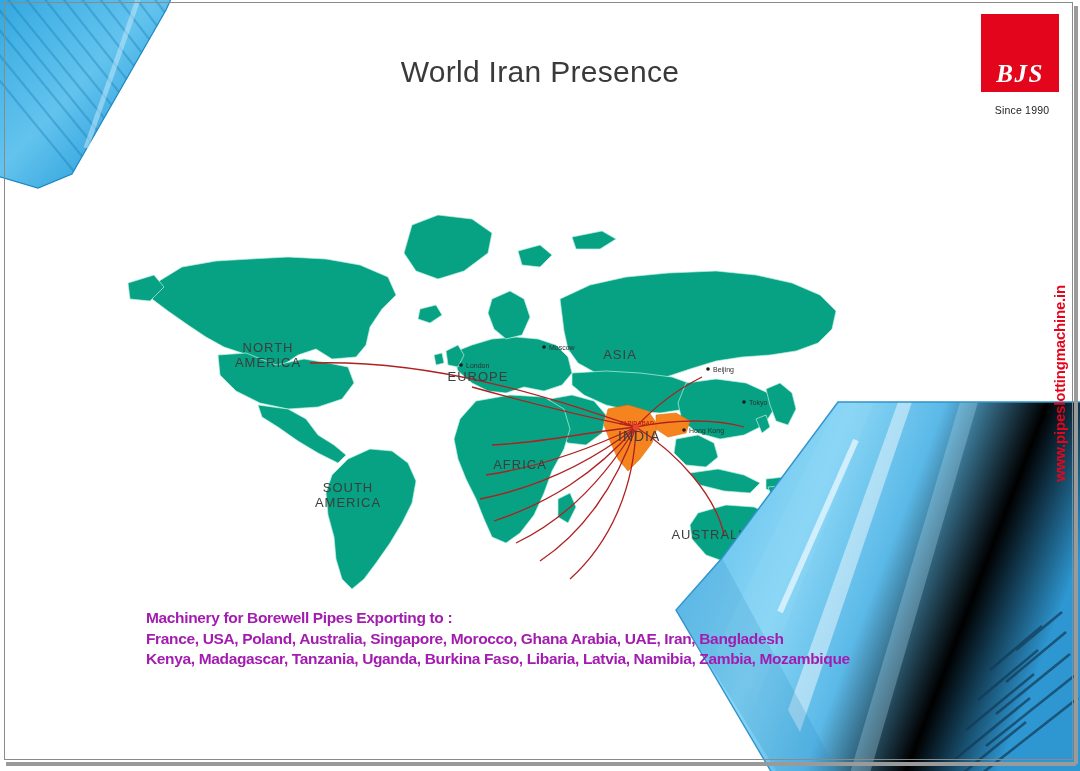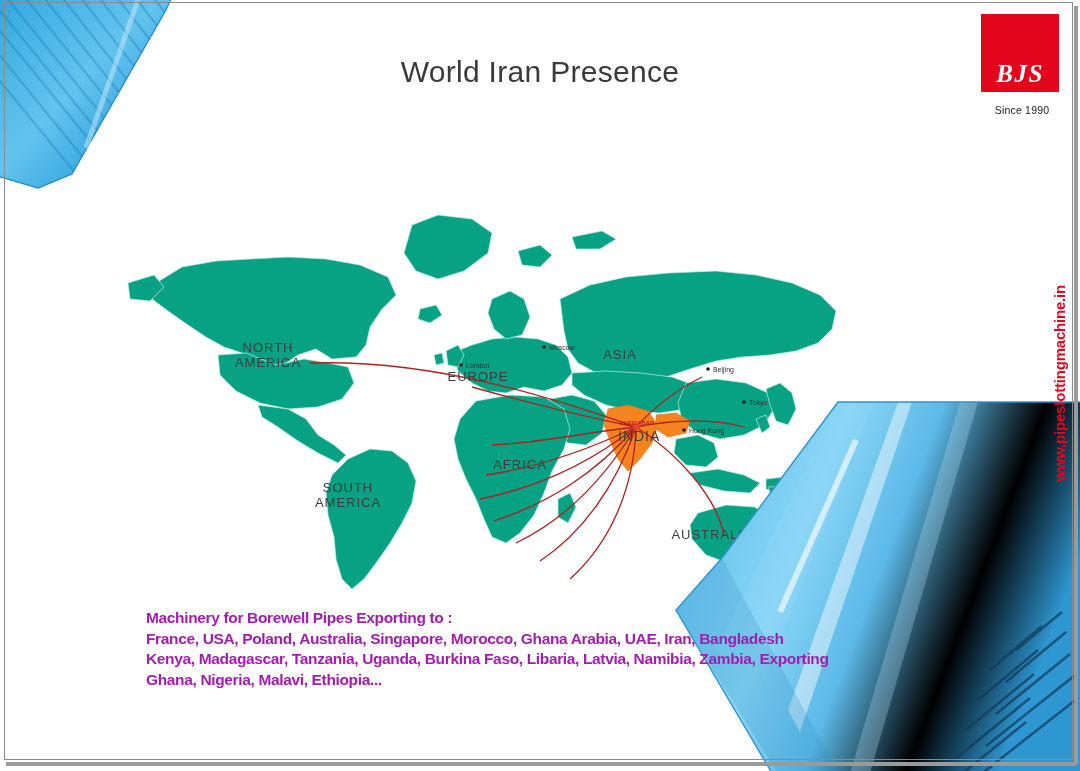--- a/index.html
+++ b/index.html
@@ -419,21 +419,20 @@
         <line x1="316" y1="378" x2="418" y2="298"></line>
       </g>
     </g>
     <path d="M178,2 L430,2 L430,380 L116,380 L16,210 L62,158 Z" fill="none" stroke="#2f93cc" stroke-width="1.4"></path>
     <path d="M196,40 L120,212" stroke="#e8f7fe" stroke-width="6" opacity="0.75" fill="none"></path>
   </svg>
 
   <div id="caption">
     <div class="cap-line">Machinery for Borewell Pipes Exporting to :</div>
     <div class="cap-line">France, USA, Poland, Australia, Singapore, Morocco, Ghana Arabia, UAE, Iran, Bangladesh</div>
-    <div class="cap-line">Kenya, Madagascar, Tanzania, Uganda, Burkina Faso, Libaria, Latvia, Namibia, Zambia, Exporting</div>
-    <div class="cap-line">Ghana, Nigeria, Malavi, Ethiopia...</div>
+    <div class="cap-line">Kenya, Madagascar, Tanzania, Uganda, Burkina Faso, Libaria, Latvia, Namibia, Zambia, Mozambique</div>
   </div>
 
   <div id="frame-border"></div>
   <div id="frame-shadow-bottom"></div>
   <div id="frame-shadow-right"></div>
 
 </div>
 
 </body></html>

